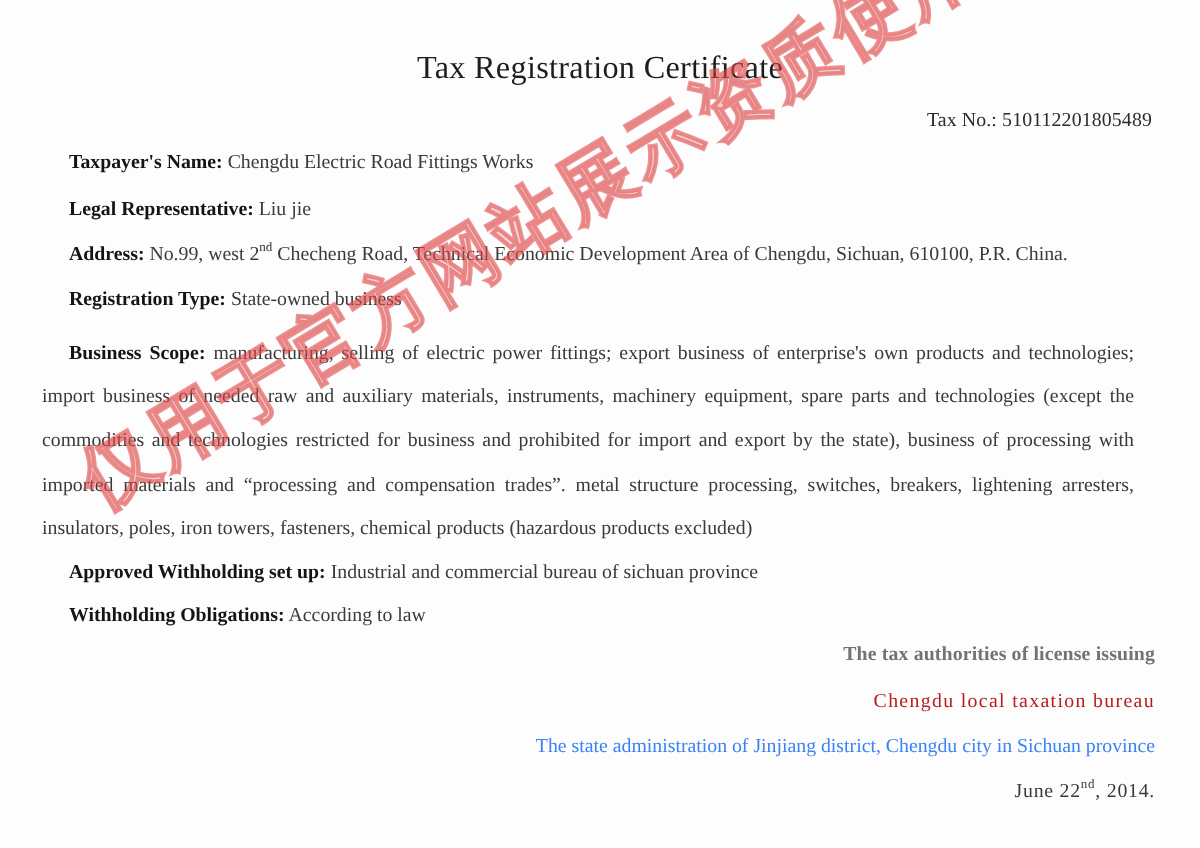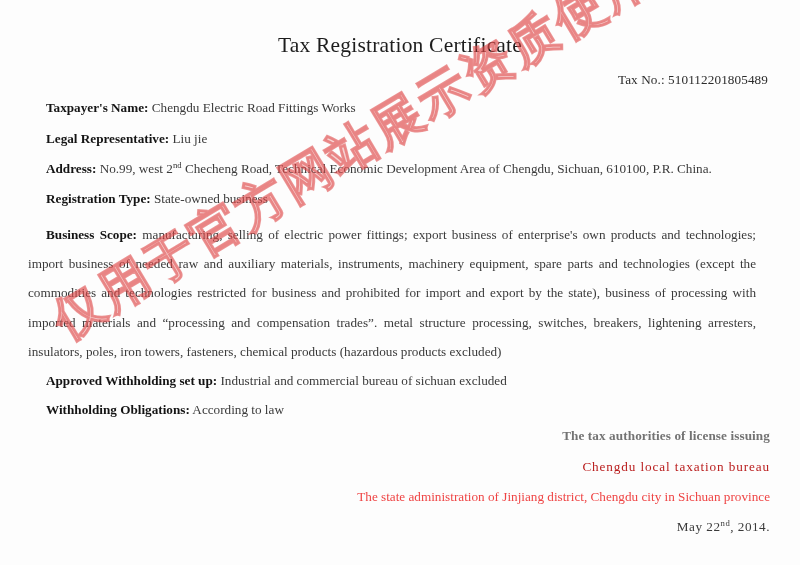--- a/index.html
+++ b/index.html
@@ -128,21 +128,21 @@
     color: #737373;
     letter-spacing: 0.1px;
   }
   #footer-bureau {
     top: 459px;
     letter-spacing: 0.9px;
     color: #b91c1c;
   }
   #footer-admin {
     top: 489px;
-    color: #ef4444;
+    color: #3b82f6;
   }
   #footer-date {
     top: 519px;
     color: #3a3a3a;
     letter-spacing: 0.5px;
   }
 
   sup {
     font-size: 0.66em;
     vertical-align: super;
@@ -180,36 +180,36 @@
       <span class="field-value">State-owned business</span>
     </div>
 
     <div id="business-scope-body">
       <span class="field-label">Business Scope:</span>
       <span class="field-value">manufacturing, selling of electric power fittings; export business of enterprise's own products and technologies; import business of needed raw and auxiliary materials, instruments, machinery equipment, spare parts and technologies (except the commodities and technologies restricted for business and prohibited for import and export by the state), business of processing with imported materials and “processing and compensation trades”. metal structure processing, switches, breakers, lightening arresters, insulators, poles, iron towers, fasteners, chemical products (hazardous products excluded)</span>
     </div>
 
     <div class="field-row" id="row-approved-inst">
       <span class="field-label">Approved Withholding set up:</span>
-      <span class="field-value">Industrial and commercial bureau of sichuan excluded</span>
+      <span class="field-value">Industrial and commercial bureau of sichuan province</span>
     </div>
 
     <div class="field-row" id="row-withholding">
       <span class="field-label">Withholding Obligations:</span>
       <span class="field-value">According to law</span>
     </div>
 
     <div class="footer-line" id="footer-authority">The tax authorities of license issuing</div>
 
     <div class="footer-line" id="footer-bureau">Chengdu local taxation bureau</div>
 
     <div class="footer-line" id="footer-admin">The state administration of Jinjiang district, Chengdu city in Sichuan province</div>
 
     <div class="footer-line" id="footer-date">
-      <span>May  22</span><sup>nd</sup><span>, 2014.</span>
+      <span>June  22</span><sup>nd</sup><span>, 2014.</span>
     </div>
 
   </div>
 
   <div id="watermark-layer">
     <div id="watermark-text">仅用于官方网站展示资质使用</div>
   </div>
 
 </div>
 

